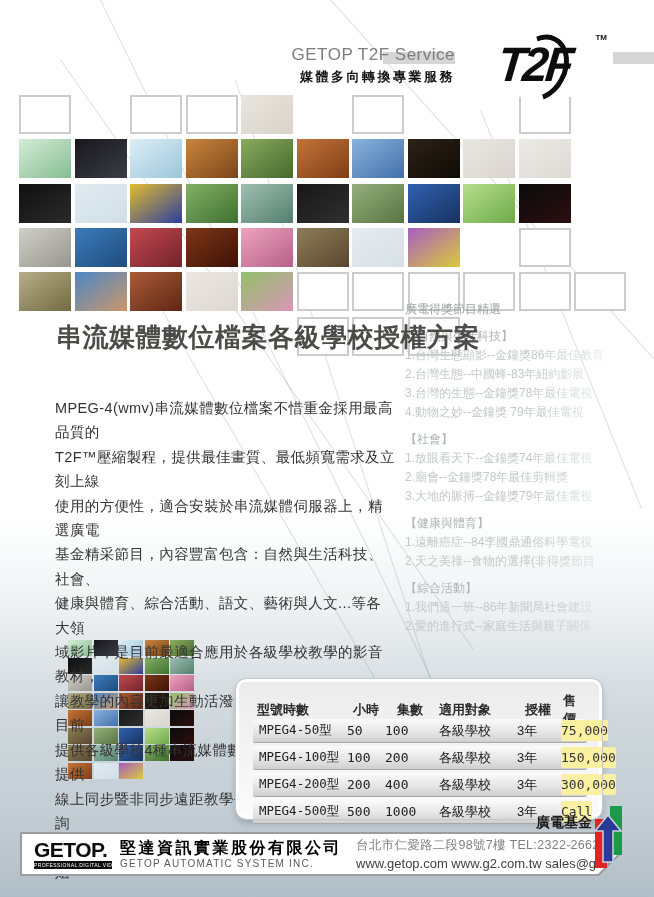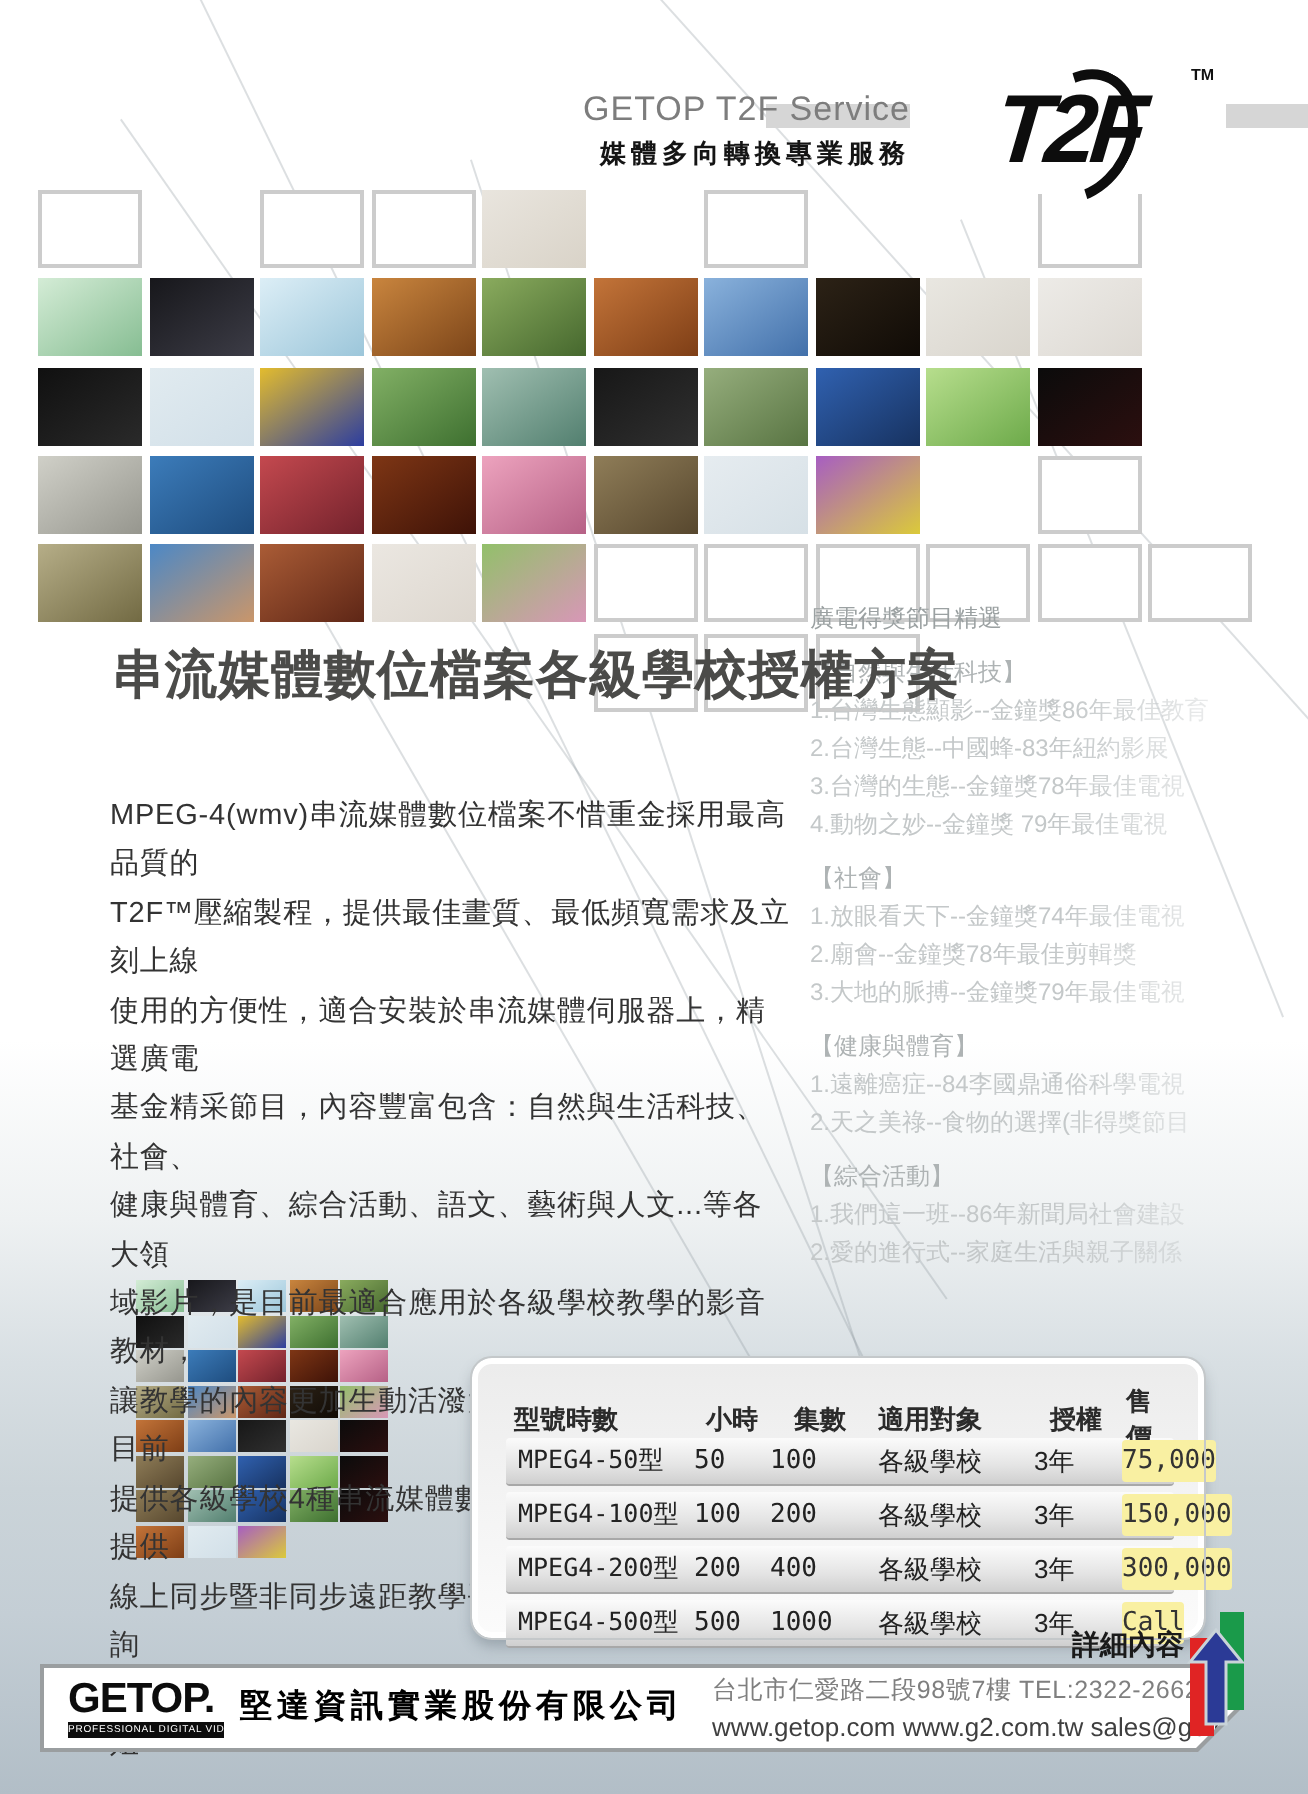--- a/index.html
+++ b/index.html
@@ -258,30 +258,31 @@
           <div class="c-model c-mono">MPEG4-500型</div>
           <div class="c-num c-mono">500</div>
           <div class="c-num c-mono">1000</div>
           <div class="c-cjk">各級學校</div>
           <div class="c-num">3年</div>
           <div class="c-price c-mono">Call</div>
         </div>
       </div>
   </div>
 
-  <div class="fund">詳細內容</div>
+  <div class="fund">廣電基金</div>
 
   <div class="fbar-outer">
     <div class="fbar-inner">
       <div class="glogo">
         <div class="gword">GETOP.</div>
         <div class="gbar">PROFESSIONAL DIGITAL VIDEO</div>
       </div>
       <div class="company">
         <div class="zh">堅達資訊實業股份有限公司</div>
+        <div class="en">GETOP AUTOMATIC SYSTEM INC.</div>
       </div>
       <div class="addr">
         <div class="a1">台北市仁愛路二段98號7樓 TEL:2322-2662 FAX:2322-2995</div>
         <div class="a2">www.getop.com    www.g2.com.tw    sales@getop.com</div>
       </div>
     </div>
   </div>
 
   <div class="rgb">
     <div class="r"></div>

